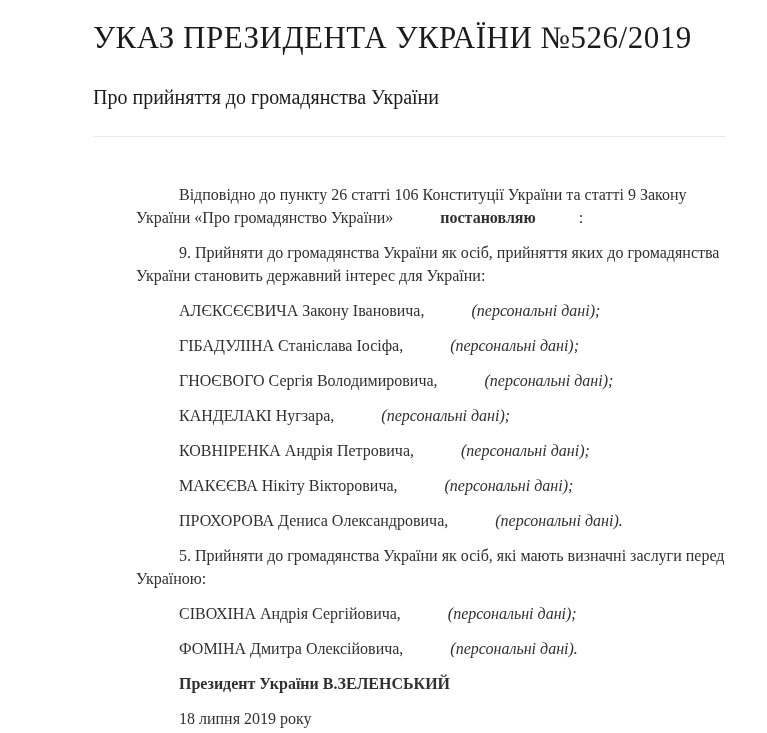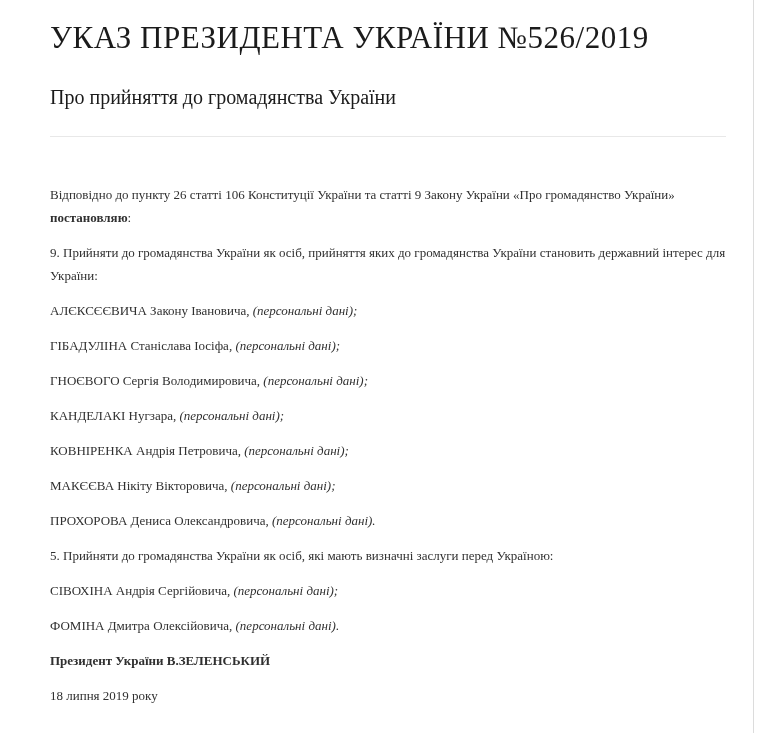--- a/index.html
+++ b/index.html
@@ -1,15 +1,15 @@
 <!DOCTYPE html>
 <html><head>
 <meta charset="utf-8">
 <style>
-  * { box-sizing: border-box; }
+  * { box-sizing: border-box; margin-left: 43px; }
   html, body { margin: 0; padding: 0; }
   body {
     width: 767px;
     height: 733px;
     background: #ffffff;
     overflow: hidden;
     position: relative;
     font-family: "Liberation Serif", "DejaVu Serif", serif;
     -webkit-font-smoothing: antialiased;
   }
@@ -41,21 +41,21 @@
     margin: 26px 0 0 0;
   }
   .divider {
     border: 0;
     border-top: 1px solid #e8e8e8;
     margin: 26px 0 0 0;
     height: 0;
   }
   .doc {
     margin-top: 46px;
-    font-size: 13px;
+    font-size: 16px;
     line-height: 23px;
     color: #303030;
   }
   .doc p {
     margin: 0 0 12px 0;
   }
   .doc b { font-weight: 700; }
   .doc i { font-style: italic; }
 </style>
 </head>

